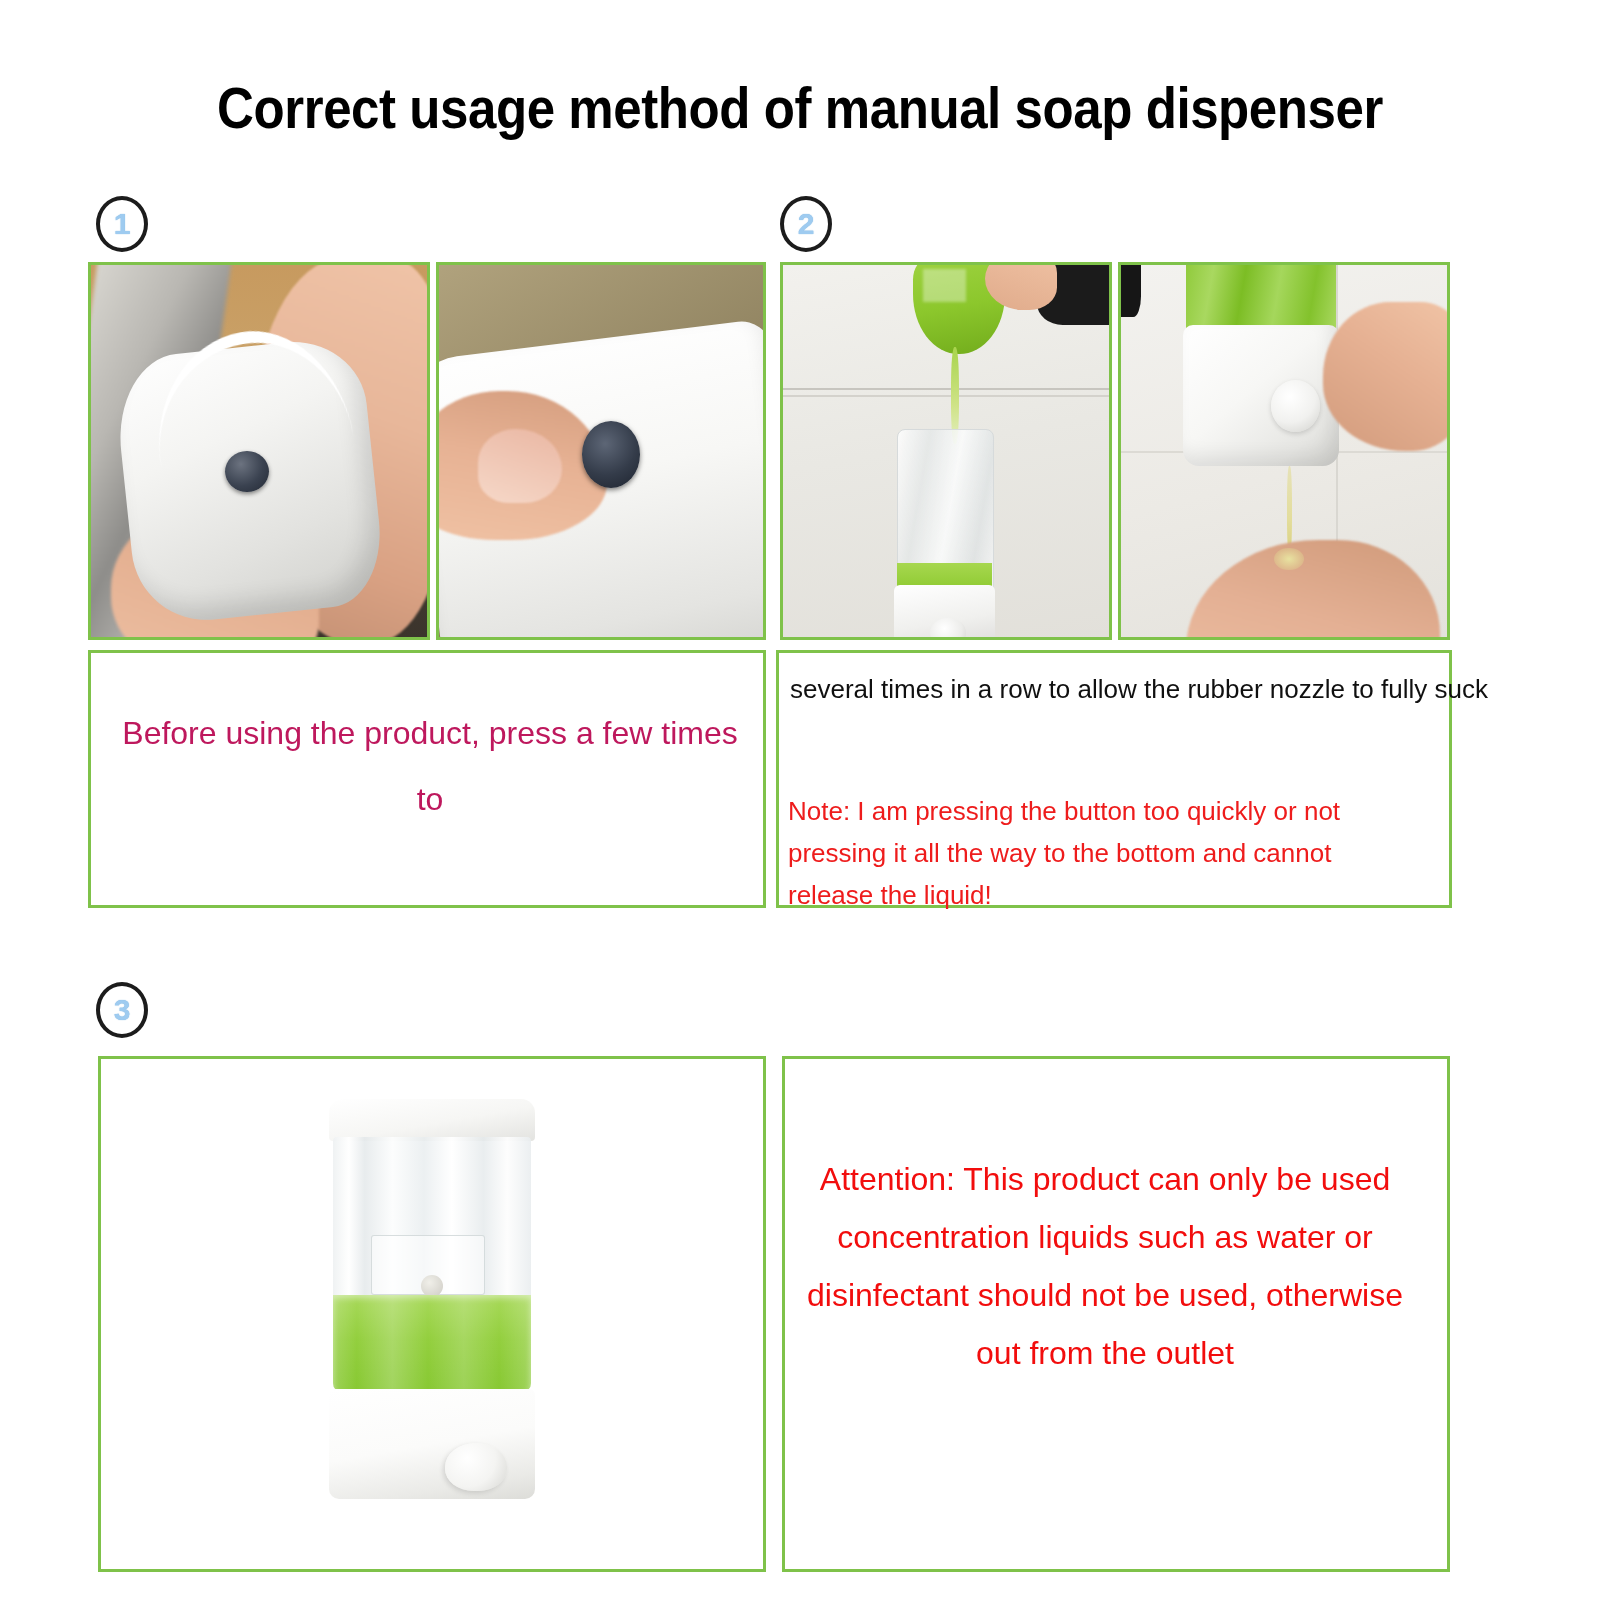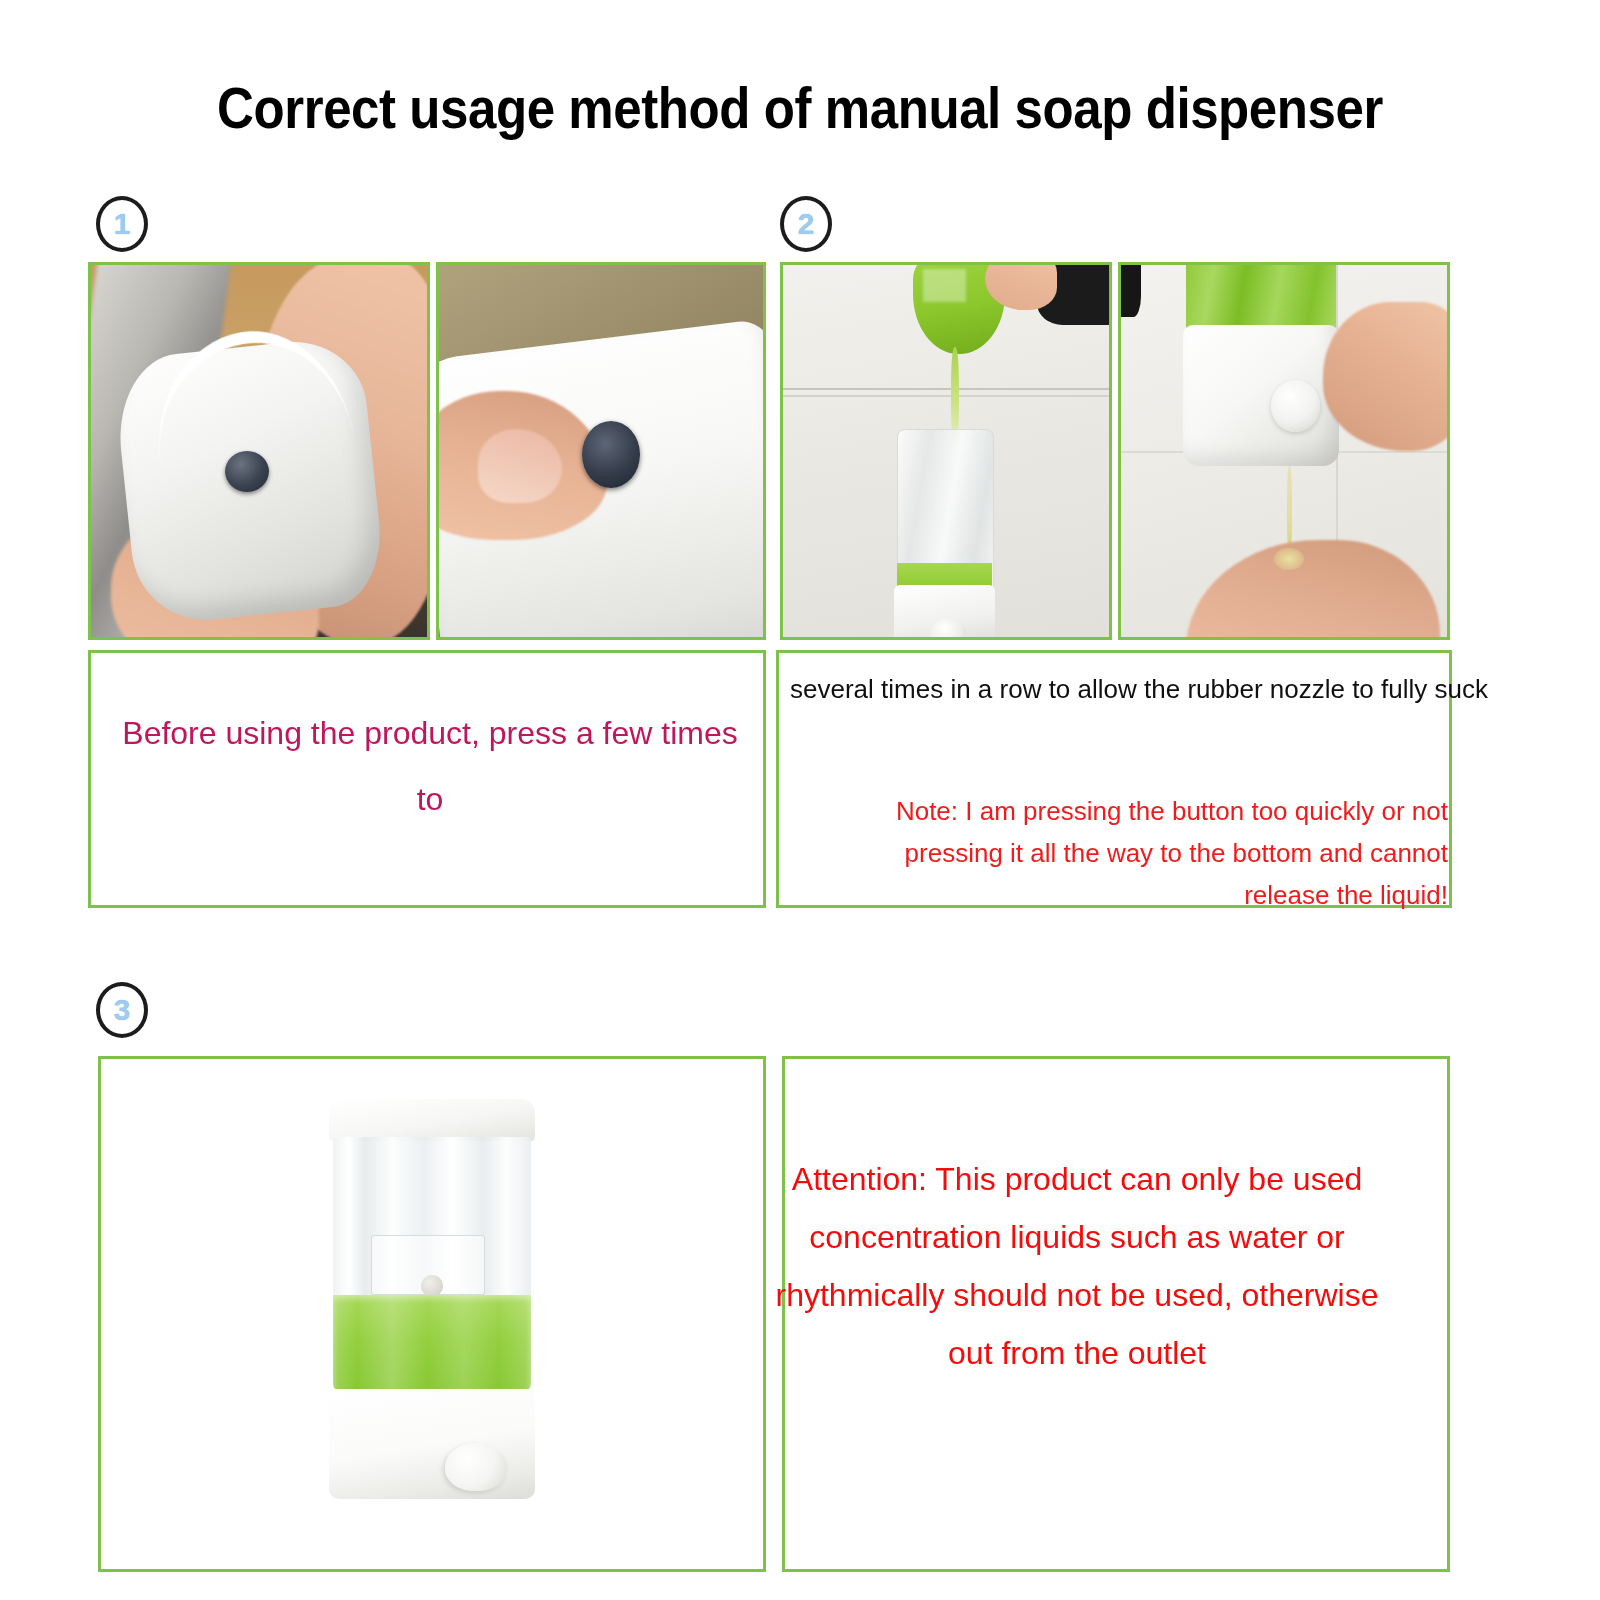--- a/index.html
+++ b/index.html
@@ -367,24 +367,24 @@
     font-size: 26px;
     line-height: 42px;
     color: #101010;
     text-align: left;
   }
   .cap2-red {
     left: 788px; top: 790px; width: 660px;
     font-size: 26px;
     line-height: 42px;
     color: #ee1c1c;
-    text-align: right;
+    text-align: left;
   }
   .cap3-red {
-    left: 772px; top: 1150px; width: 610px;
+    left: 800px; top: 1150px; width: 610px;
     font-size: 32px;
     line-height: 58px;
     color: #f20d0d;
     text-align: center;
   }
   .cap-line { display: block; white-space: nowrap; }
   .cap1 .cap-line { white-space: normal; }
 </style>
 </head>
 <body>
@@ -490,15 +490,15 @@
       <div class="prod-btn"></div>
     </div>
   </div>
 </div>
 
 <div class="gbox" style="left:782px; top:1056px; width:668px; height:516px;"></div>
 
 <div class="caption cap3-red">
   <span class="cap-line">Attention: This product can only be used</span>
   <span class="cap-line">concentration liquids such as water or</span>
-  <span class="cap-line">rhythmically should not be used, otherwise</span>
+  <span class="cap-line">disinfectant should not be used, otherwise</span>
   <span class="cap-line">out from the outlet</span>
 </div>
 
 </body></html>

